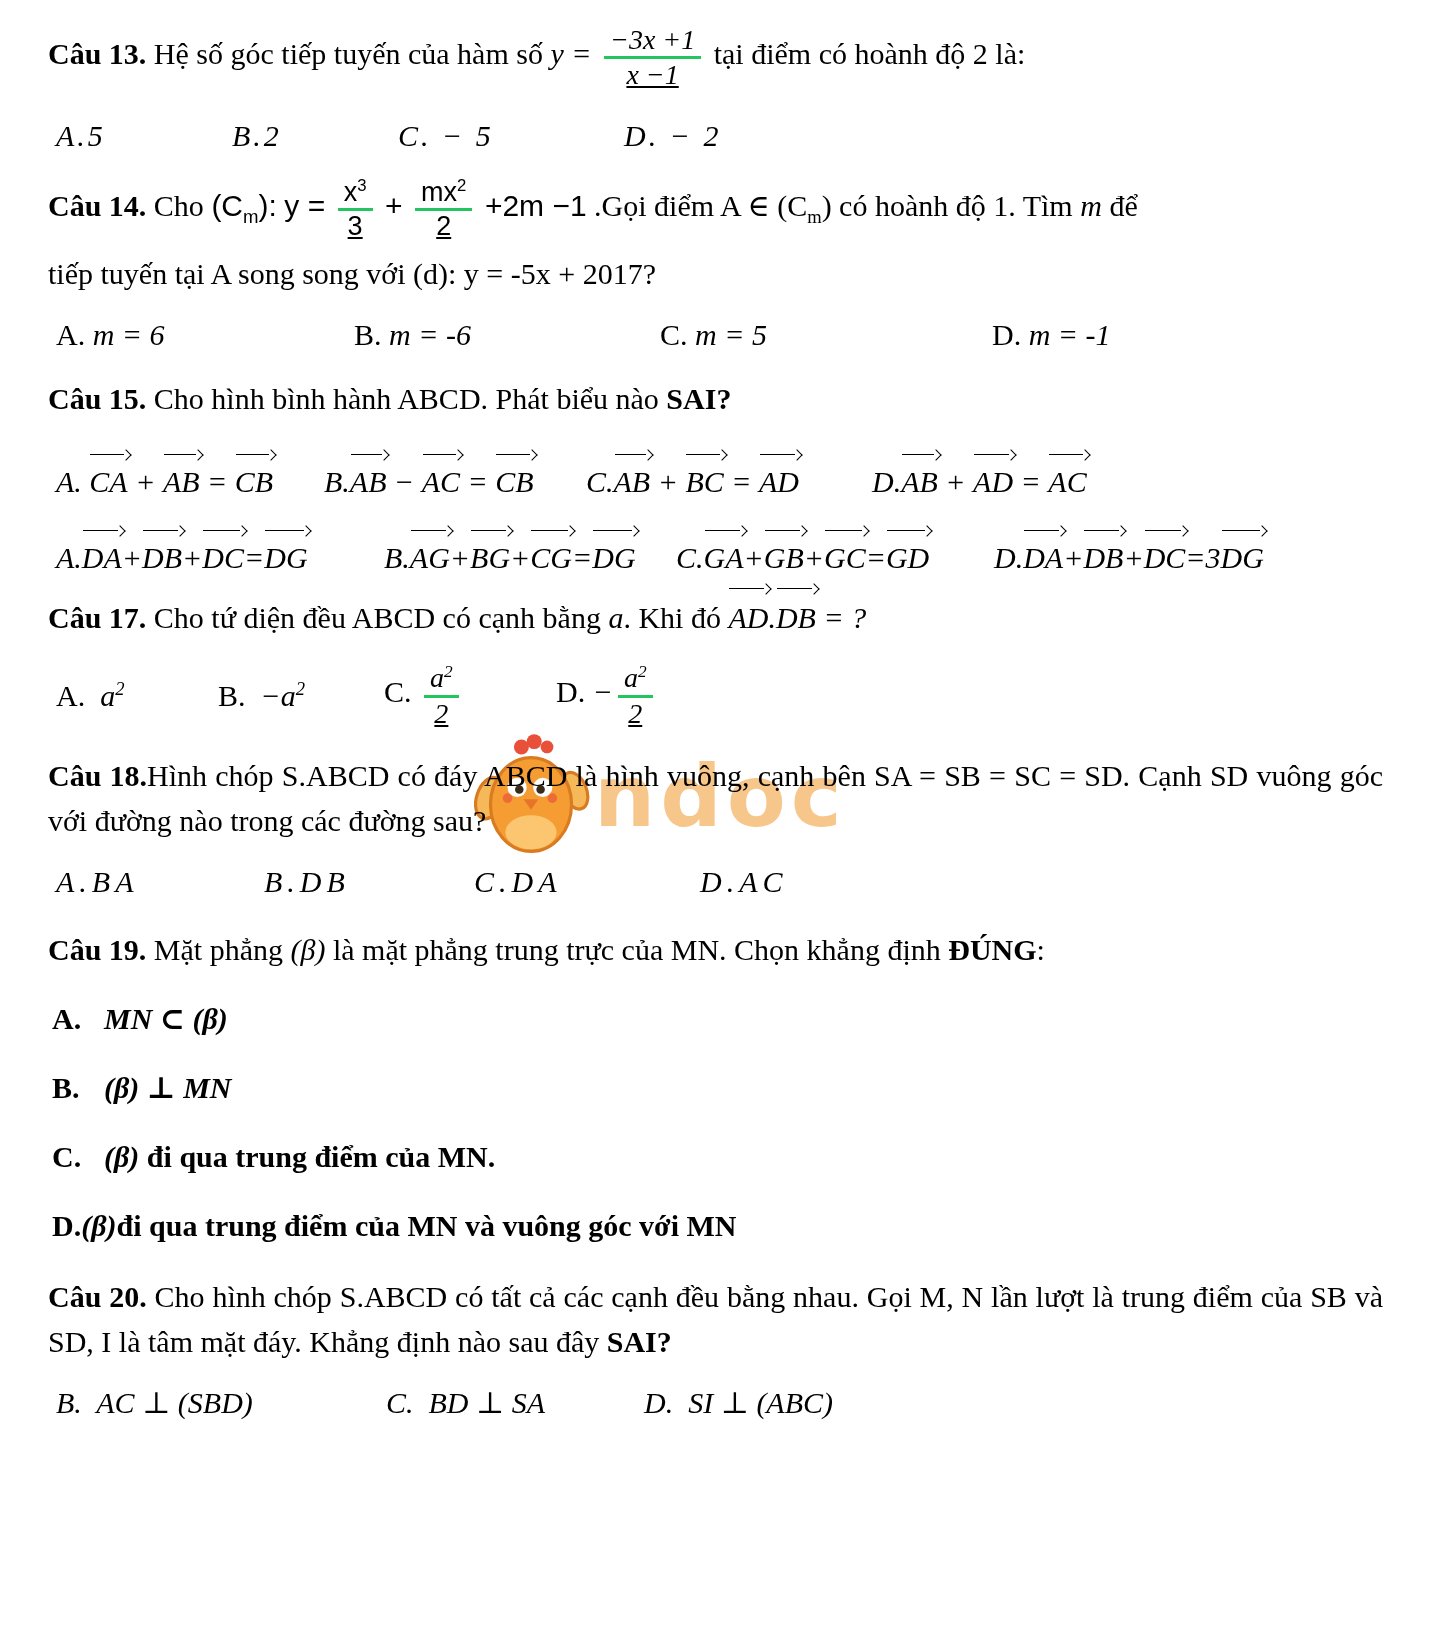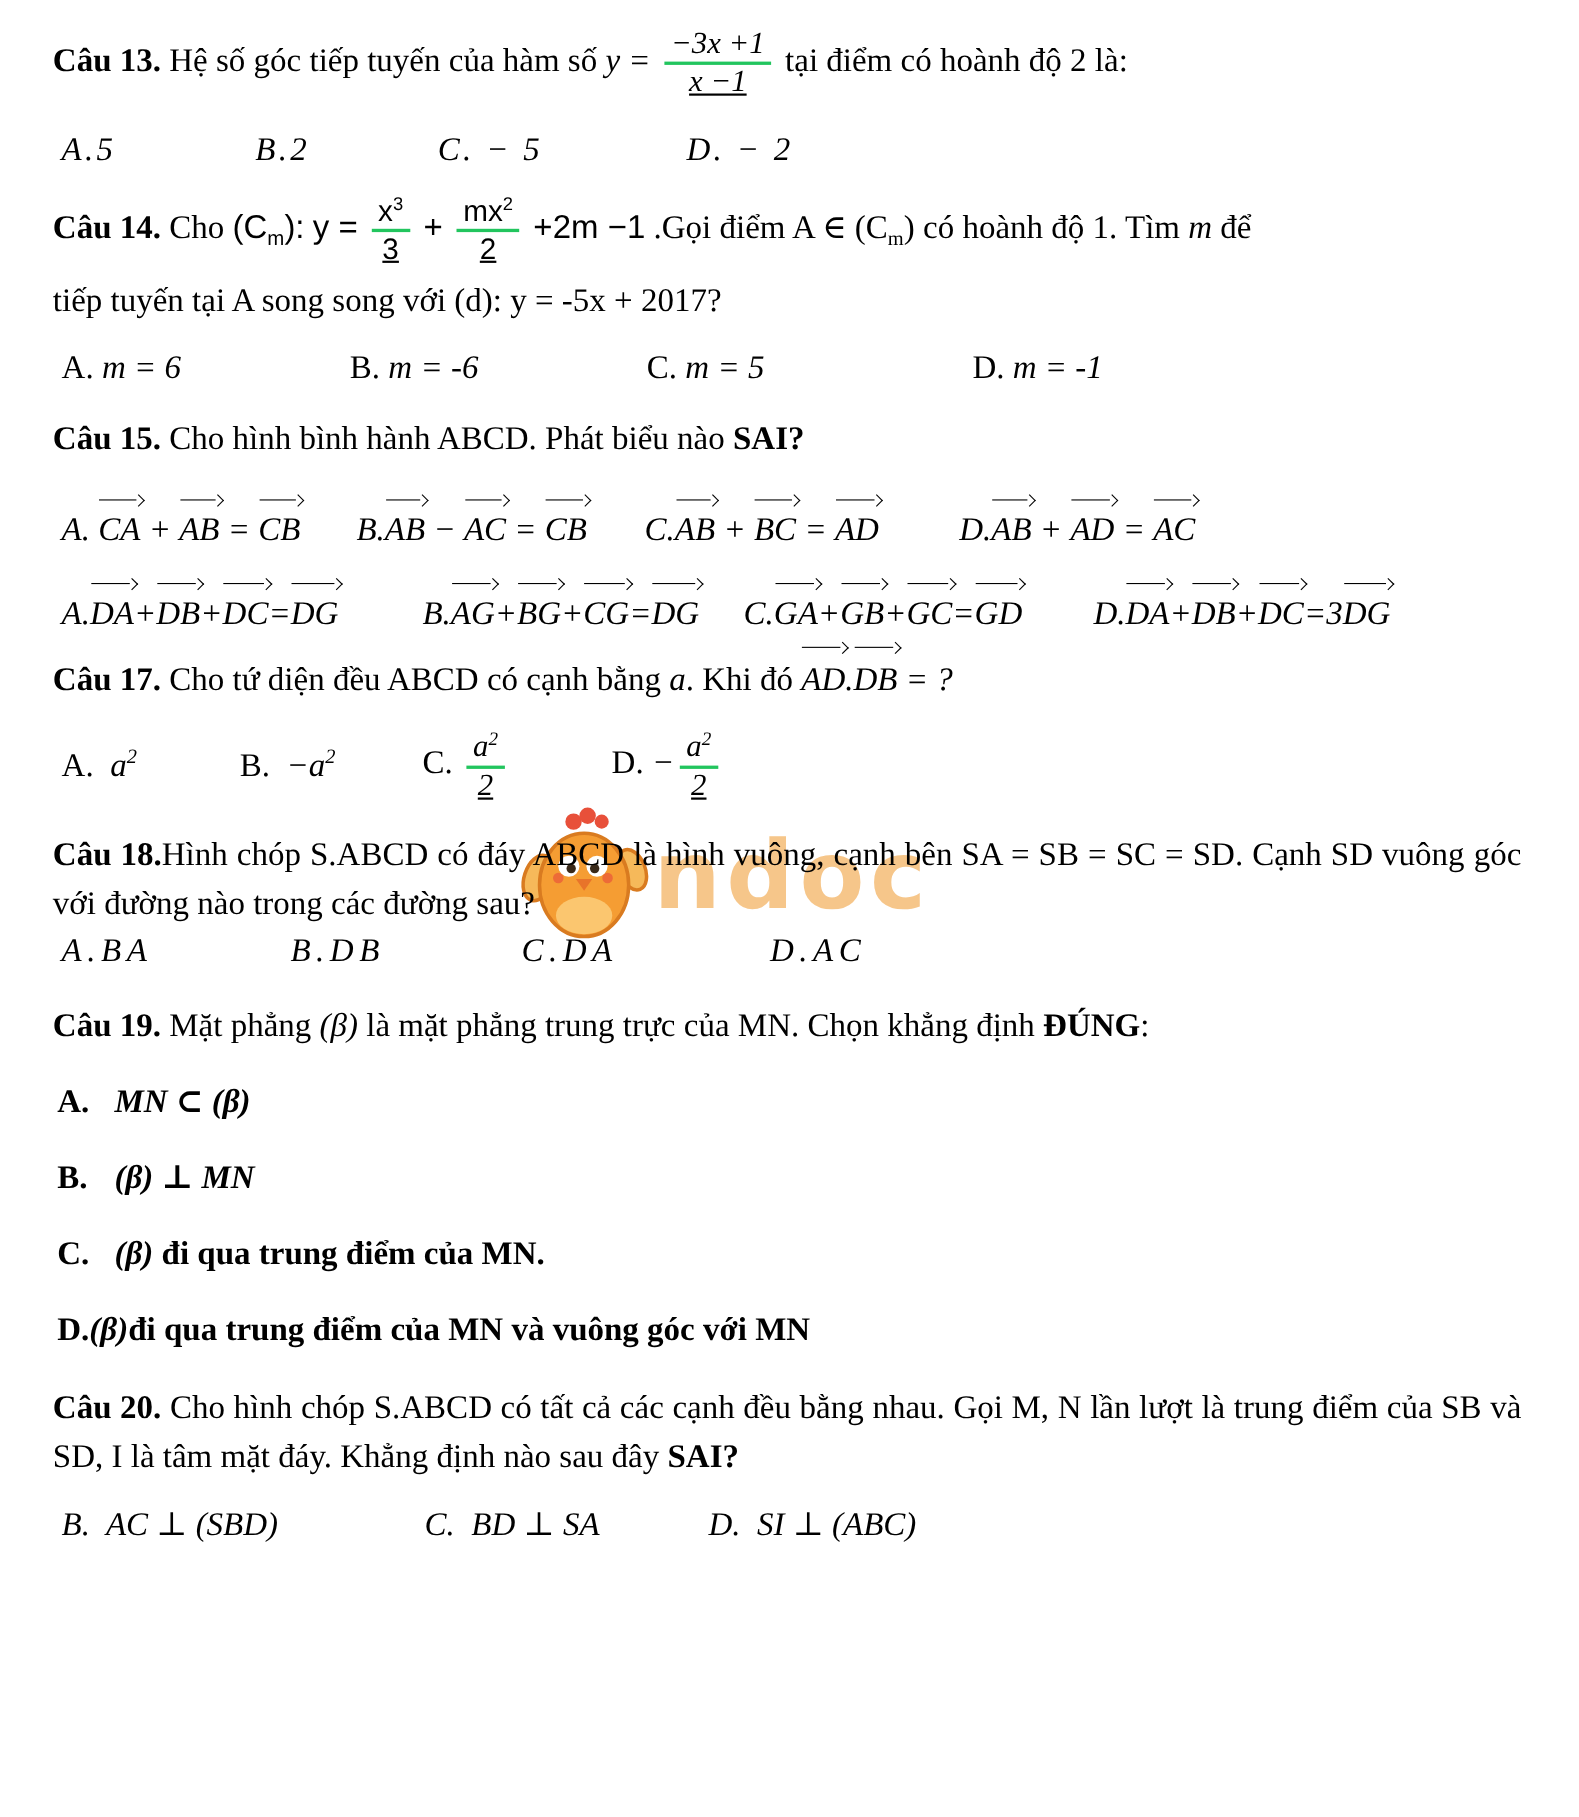--- a/index.html
+++ b/index.html
@@ -23,29 +23,29 @@
   .vec::before{content:"";position:absolute;left:1px;right:4px;top:-7px;border-top:1.8px solid #000;}
   .vec::after{content:"";position:absolute;right:-2px;top:-10px;width:7px;height:7px;border-top:1.8px solid #000;border-right:1.8px solid #000;transform:rotate(45deg);}
   .optrow{display:flex;align-items:center;line-height:1.4;padding-left:8px;}
   .optrow>span{display:inline-block;}
   .vecrow{padding-top:14px;}
   .ls3{letter-spacing:3px;}
   .ls5{letter-spacing:5px;}
   .m-q13opts{margin-top:24px;}
   .m-q14{margin-top:20px;}
   .m-q14l2{margin-top:10px;line-height:1.5;}
-  .m-q14opts{margin-top:18px;}
+  .m-q14opts{margin-top:18px;gap:36px;}
   .m-q15{margin-top:20px;}
   .m-q15opts{margin-top:26px;}
   .m-q16{margin-top:18px;}
   .m-q16opts{margin-top:20px;}
   .m-q17{margin-top:16px;}
   .m-q17opts{margin-top:22px;}
   .m-q18{margin-top:24px;}
-  .m-q18opts{}
+  .m-q18opts{margin-top:18px;}
   .m-q19{margin-top:24px;}
   .q19opt{margin-top:24px;line-height:1.5;padding-left:4px;font-weight:bold;}
   .okey19{display:inline-block;min-width:52px;}
   .m-q20{margin-top:26px;}
   .m-q20opts{margin-top:18px;}
   .watermark{position:absolute;left:472px;top:732px;z-index:0;display:flex;align-items:center;gap:4px;}
   .chick{width:118px;height:128px;}
   .wm-text{font-family:"DejaVu Sans","Liberation Sans",sans-serif;font-weight:bold;font-size:86px;
     color:rgba(244,188,118,0.85);letter-spacing:5px;line-height:1;}
 </style>

